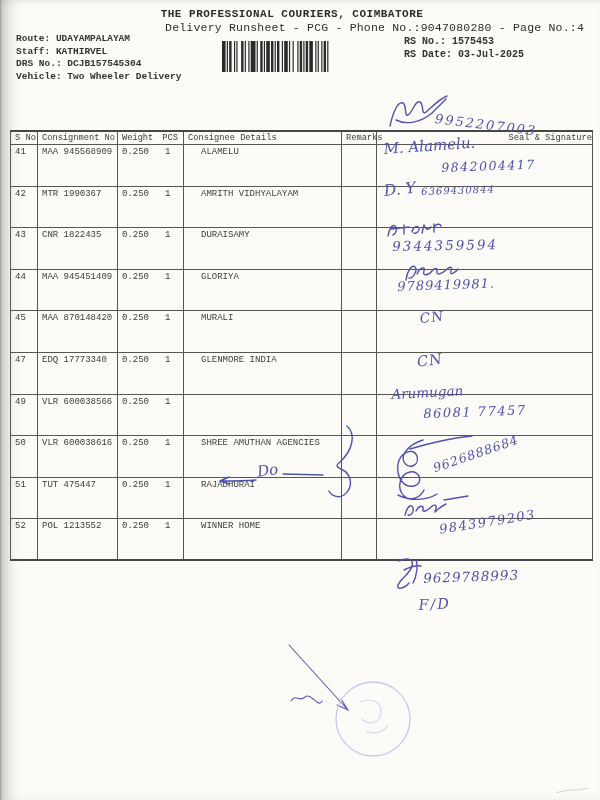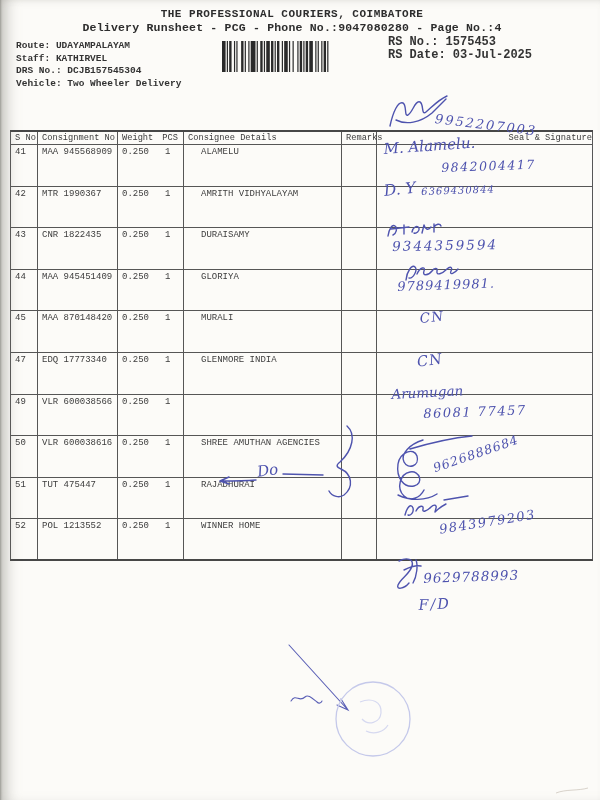--- a/index.html
+++ b/index.html
@@ -12,29 +12,29 @@
     content:""; position:absolute; inset:0; pointer-events:none; z-index:9;
     box-shadow: inset 14px 0 16px -10px rgba(118,116,110,.55),
                 inset 3px 0 2px -2px rgba(95,93,88,.45),
                 inset 0 4px 8px -6px rgba(150,148,140,.30);
   }
   .doc-title {
     position:absolute; top:8px; left:0; width:584px; text-align:center;
     font-size:11px; font-weight:700; letter-spacing:.5px; color:#2d2d2d; white-space:nowrap;
   }
   .doc-subtitle {
-    position:absolute; top:21px; left:0; width:584px; text-align:center;
-    font-size:11.5px; font-weight:700; letter-spacing:.2px; color:#2d2d2d; white-space:nowrap;
+    position:absolute; top:21px; left:0; width:584px; text-align:right;
+    font-size:11.5px; font-weight:400; letter-spacing:.2px; color:#2d2d2d; white-space:nowrap;
   }
   .info-left {
-    position:absolute; left:16px; top:40px; font-size:9.5px; font-weight:700;
+    position:absolute; left:16px; top:33px; font-size:9.5px; font-weight:700;
     color:#333; line-height:12.6px; white-space:nowrap;
   }
   .info-right {
-    position:absolute; left:388px; top:36px; font-size:12px; font-weight:700;
+    position:absolute; left:404px; top:36px; font-size:10px; font-weight:700;
     color:#333; line-height:12.8px; white-space:nowrap;
   }
   .barcode { position:absolute; left:222px; top:41px; }
 
   table.runsheet {
     position:absolute; left:10px; top:82px; width:582px;
     border-collapse:collapse; table-layout:fixed;
     border-top:2px solid #474747; border-bottom:2.5px solid #474747;margin-top:48px;
   }
   .runsheet th, .runsheet td {

